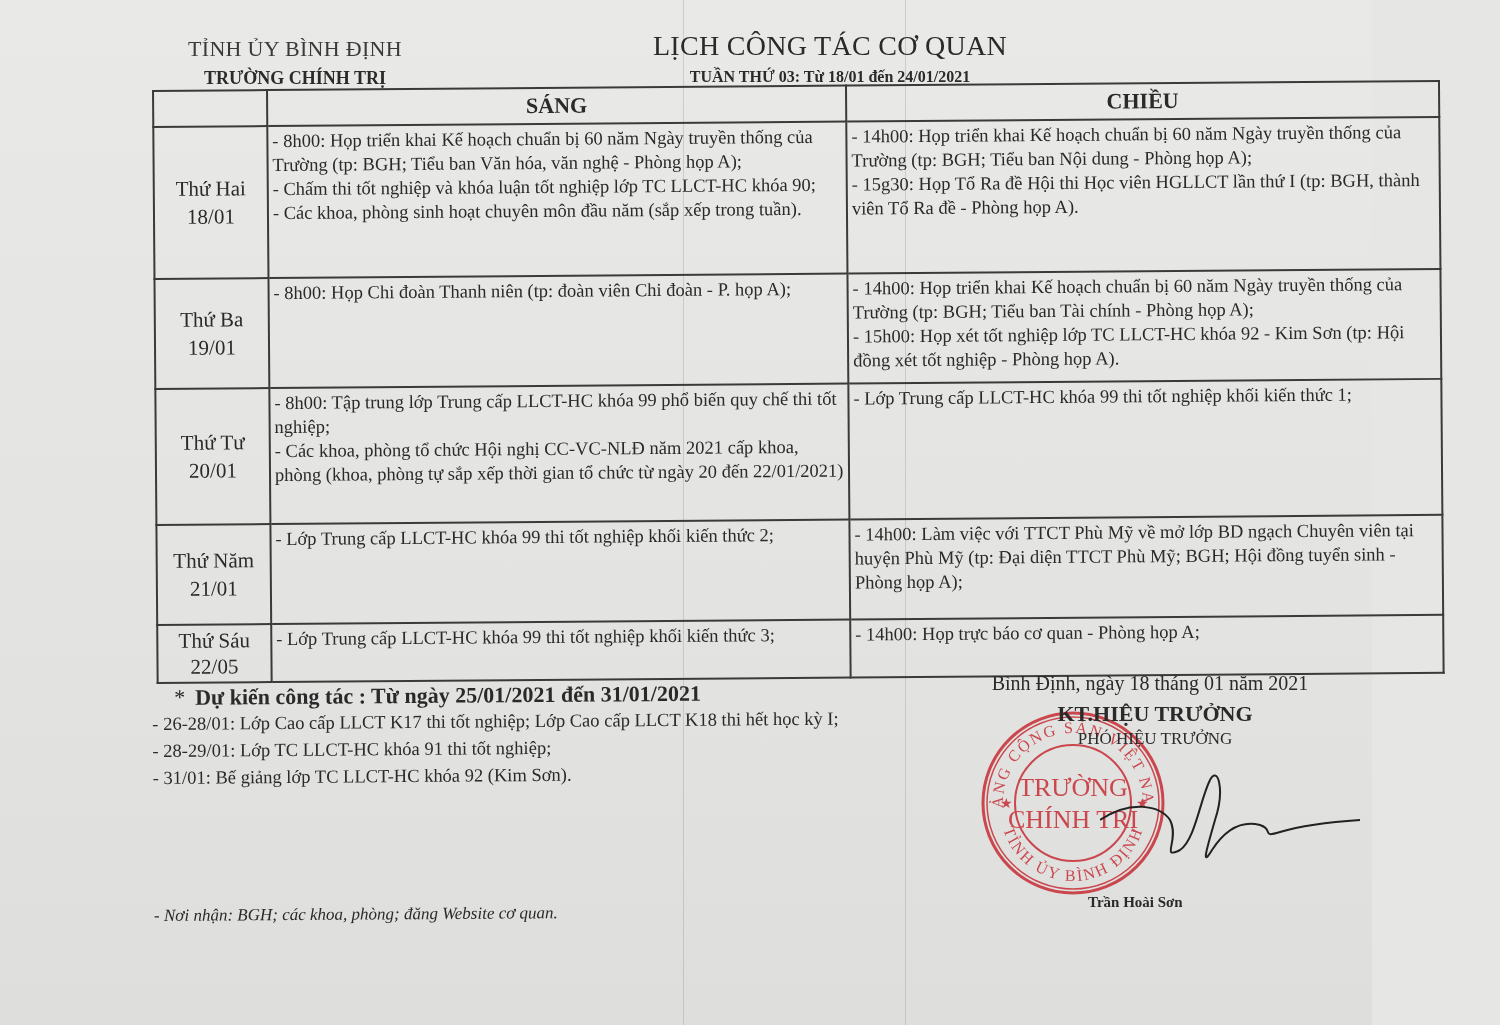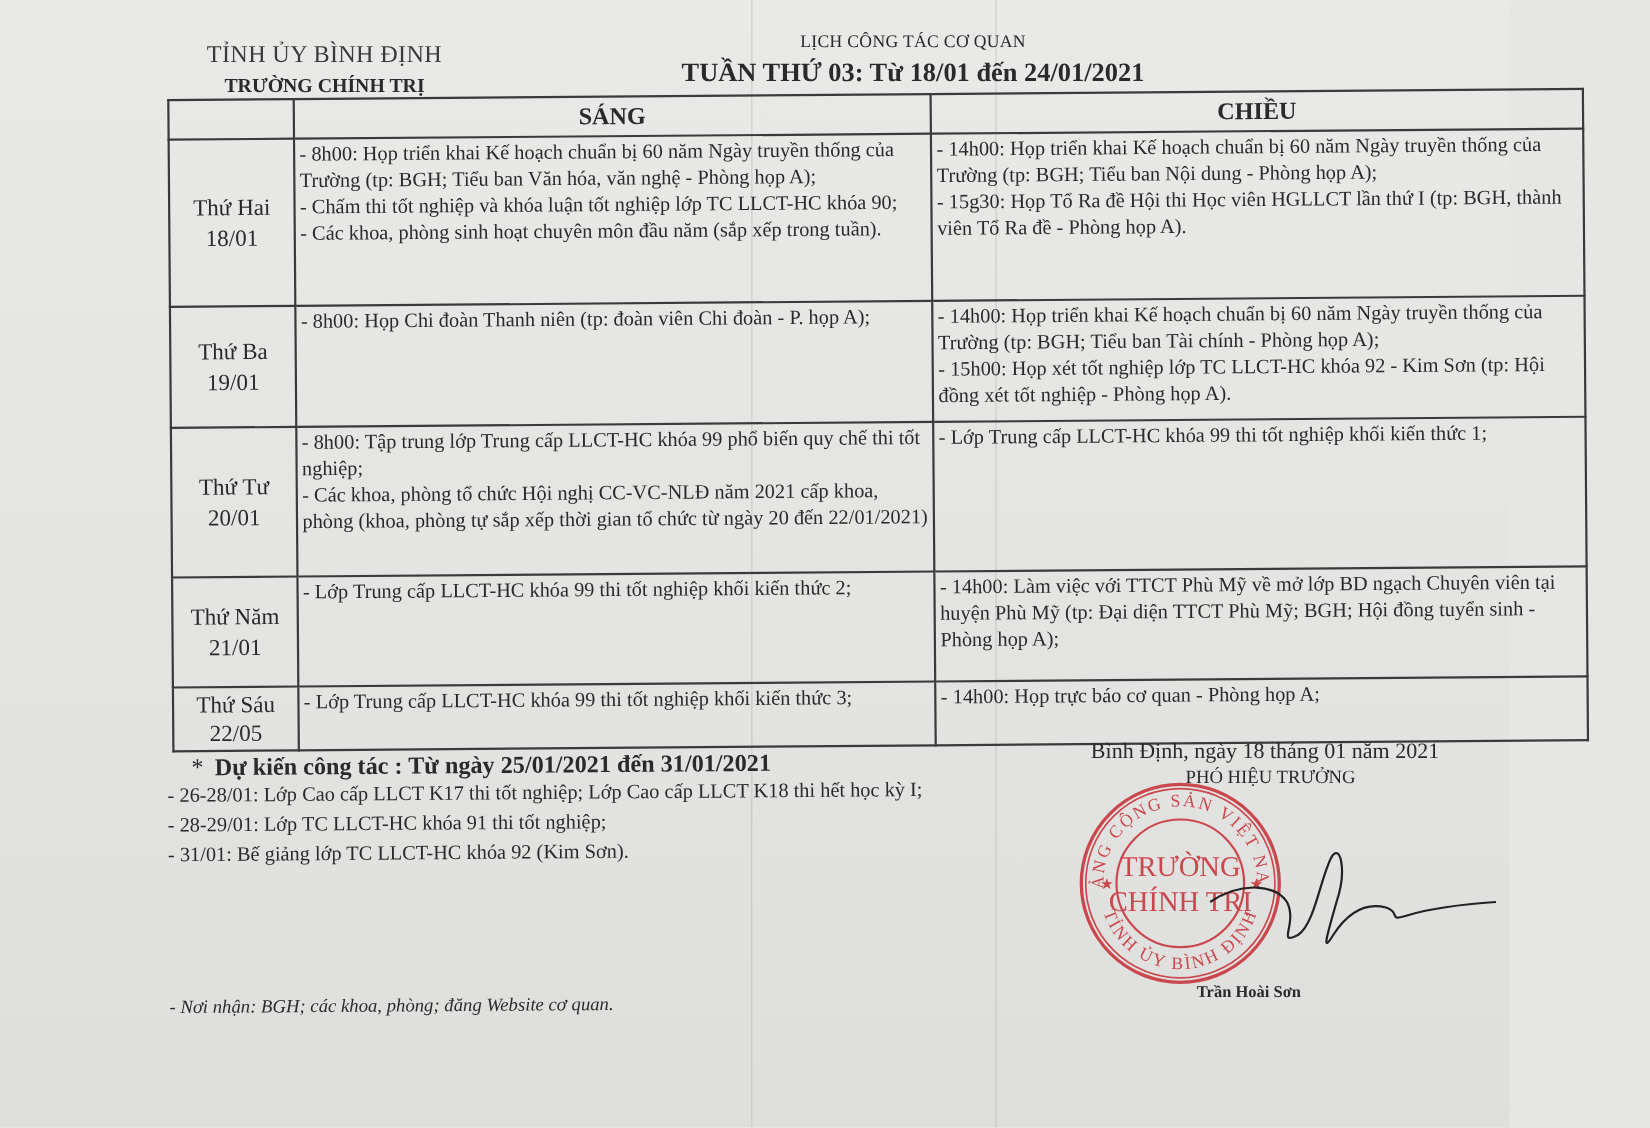--- a/index.html
+++ b/index.html
@@ -15,22 +15,22 @@
     background: linear-gradient(180deg, #e9e9e7 0%, #e3e3e1 60%, #dededc 100%);
   }
   .hdr-left {
     position: absolute; left: 160px; top: 36px; width: 270px; text-align: center;
   }
   .hdr-left .l1 { font-size: 22px; letter-spacing: 0.3px; color: #3a3a3a; }
   .hdr-left .l2 { font-size: 18px; font-weight: bold; margin-top: 6px; color: #2a2a2a; }
   .hdr-right {
     position: absolute; left: 610px; top: 30px; width: 440px; text-align: center;
   }
-  .hdr-right .t1 { font-size: 16px; letter-spacing: 0.3px; color: #2a2a2a; }
-  .hdr-right .t2 { font-size: 24px; font-weight: bold; margin-top: 6px; color: #2a2a2a; }
+  .hdr-right .t1 { font-size: 28px; letter-spacing: 0.3px; color: #2a2a2a; }
+  .hdr-right .t2 { font-size: 16px; font-weight: bold; margin-top: 6px; color: #2a2a2a; }
 
   table.sched {
     position: absolute; left: 152px; top: 90px;
     width: 1288px;
     border-collapse: collapse;
     transform: rotate(-0.45deg);
     transform-origin: left top;
     font-size: 18.5px;
     line-height: 24px;
   }
@@ -207,16 +207,17 @@
     <text x="95" y="88" text-anchor="middle" font-family="Liberation Serif, serif" font-size="26" fill="#c8323a">TRƯỜNG</text>
     <text x="95" y="120" text-anchor="middle" font-family="Liberation Serif, serif" font-size="26" fill="#c8323a">CHÍNH TRỊ</text>
   </svg>
 
   <svg class="signature" viewBox="0 0 260 110">
     <path d="M 0 60 C 30 40, 60 45, 70 60 C 80 80, 60 100, 80 90 C 95 80, 100 40, 110 20 C 118 5, 125 30, 115 60 C 108 85, 100 110, 112 90 C 125 70, 140 60, 160 65 C 175 70, 160 78, 180 72 C 200 66, 230 62, 260 60" fill="none" stroke="#222" stroke-width="2"></path>
   </svg>
 
   <div class="sign">
     <div class="place">Bình Định, ngày 18 tháng 01 năm 2021</div>
+    <div class="pos1">KT.HIỆU TRƯỞNG</div>
     <div class="pos2">PHÓ HIỆU TRƯỞNG</div>
     <div class="name">Trần Hoài Sơn</div>
   </div>
 </div>
 
 </body></html>

